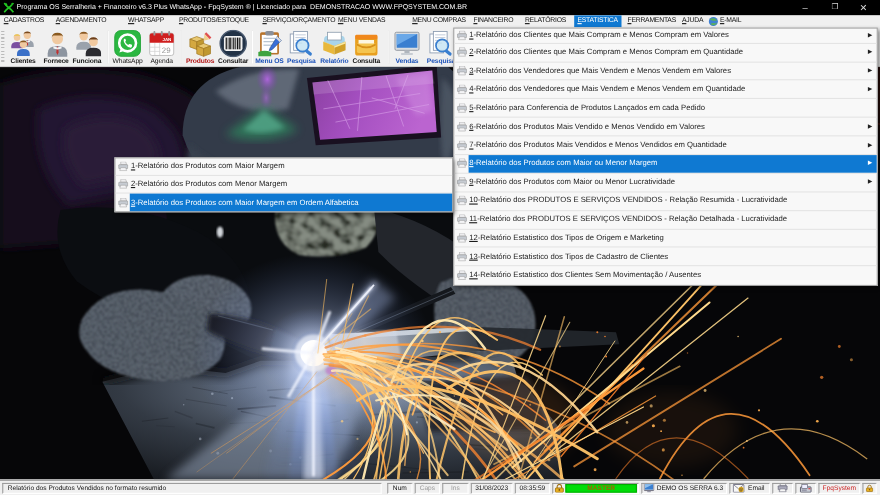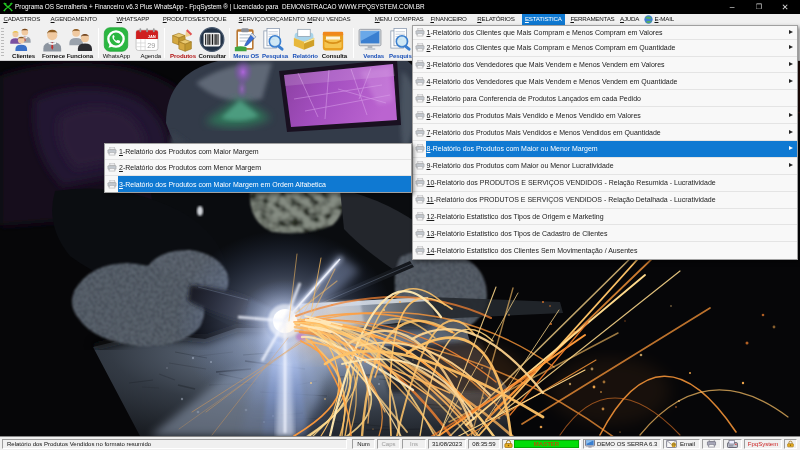--- a/index.html
+++ b/index.html
@@ -4,21 +4,21 @@
 html,body{width:800px;height:450px;overflow:hidden}
 #win{position:relative;width:800px;height:450px;font-family:"Liberation Sans",sans-serif;background:#f0f0f0}
 #titlebar{position:absolute;left:0;top:0;width:800px;height:14px;background:#000;color:#fff}
 #ttext{position:absolute;left:15px;top:3.2px;font-size:6.4px;letter-spacing:0;white-space:nowrap}
 .wb{position:absolute;top:1px;width:12px;height:12px;color:#d8d8d8;font-size:8.5px;text-align:center;line-height:12px}
 #menubar{position:absolute;left:0;top:14px;width:800px;height:10.5px;background:#f0f0f0;font-size:6.5px;color:#111}
 .mbi{position:absolute;top:0;height:10.5px;line-height:10.5px;padding:0 3px;white-space:nowrap;font-size:6.2px;letter-spacing:-0.2px}
 .mbi.sel{background:#0f79d2;color:#fff}
 #toolbar{position:absolute;left:0;top:24.5px;width:800px;height:36.5px;background:#f0f0f0;border-bottom:1px solid #cfcfcf}
 #grip{position:absolute;left:1px;top:3px;width:3px;height:30px;background:repeating-linear-gradient(to bottom,#bbb 0 1px,#f0f0f0 1px 3px)}
-.tbtn{position:absolute;top:2.5px;width:28px;text-align:right}
+.tbtn{position:absolute;top:2.5px;width:28px;text-align:center}
 .tbtn svg{display:block;margin:0 auto}
 .tlbl{font-size:6.1px;margin-top:-0.5px;white-space:nowrap;letter-spacing:-0.1px}
 .tsep{position:absolute;top:3px;width:1px;height:30px;background:#c8c8c8;border-right:1px solid #fff}
 #photo{position:absolute;left:0;top:61px}
 #statusbar{position:absolute;left:0;top:436px;width:800px;height:14px;background:#f0f0f0;border-top:1px solid #888;font-size:6px;color:#111}
 .sp{position:absolute;top:1.5px;height:10.5px;background:#f0f0f0;border:1px solid;border-color:#9d9d9d #fff #fff #9d9d9d;display:flex;align-items:center;white-space:nowrap;overflow:hidden;padding:0 2px}
 #mainmenu{position:absolute;left:411.5px;top:24.8px;width:386px;background:#f8f8f8;border:1px solid #a0a0a0;box-shadow:2px 2px 4px rgba(0,0,0,0.45)}
 #submenu{position:absolute;left:104px;top:142.8px;width:307.5px;background:#f8f8f8;border:1px solid #a0a0a0;box-shadow:2px 2px 4px rgba(0,0,0,0.45)}
 #mainmenu .mrow{height:16.9px}
 #submenu .mrow{height:16.1px}

